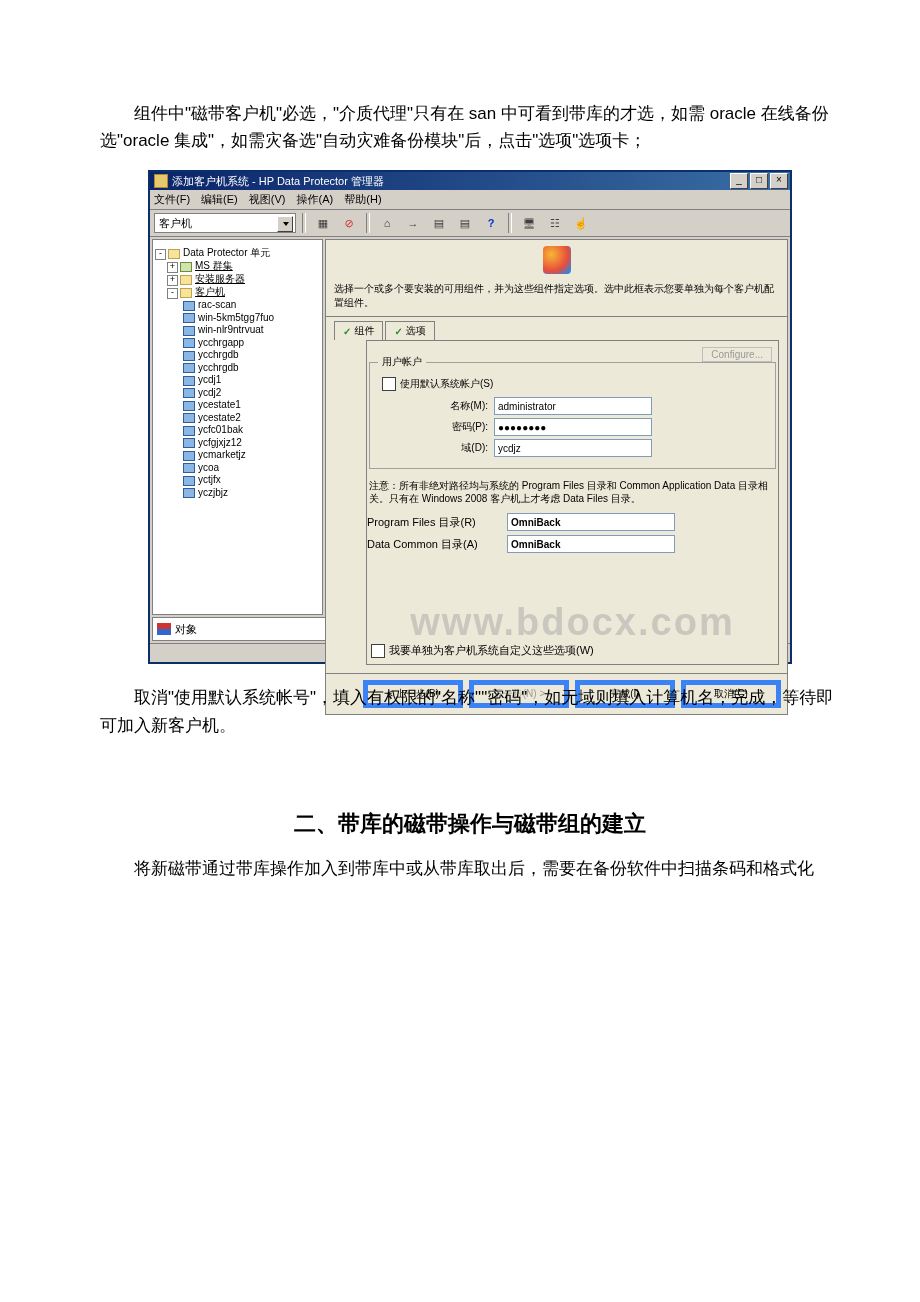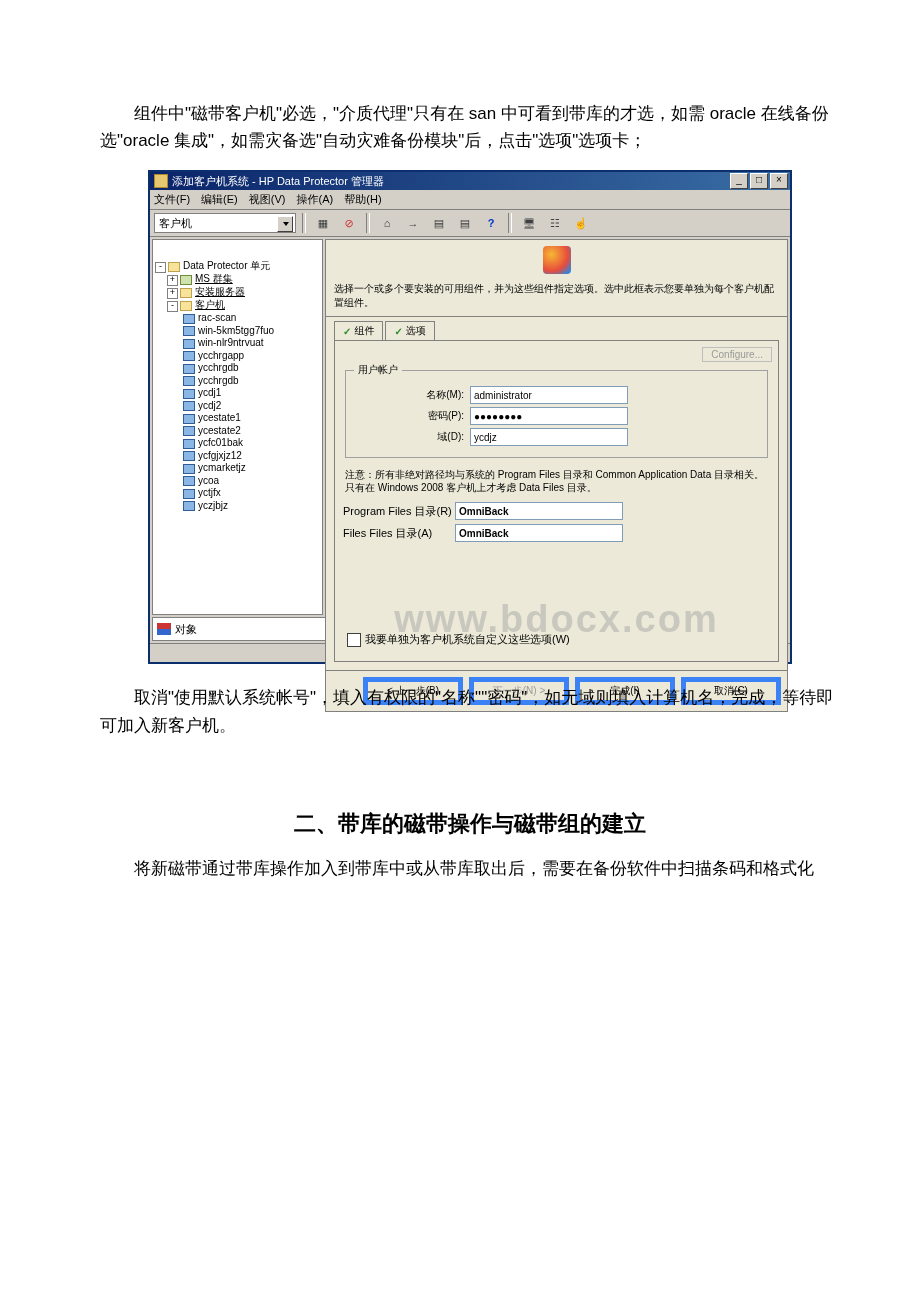--- a/index.html
+++ b/index.html
@@ -85,21 +85,21 @@
   .tb-btn.icon-pc::before { content:"🖥"; font-size:10px;}
   .tb-btn.icon-net::before { content:"☷"; }
   .tb-btn.icon-hand::before { content:"☝"; }
 
   .content-row { display:flex; height: 380px; }
   .tree-pane {
     width: 165px;
     background:#fff;
     border:1px solid #808080;
     margin:2px;
-    padding: 20px 2px;
+    padding: 7px 2px;
     overflow:hidden;
     font-size: 10px;
     line-height: 1.25;
   }
   .tree-pane .node { white-space:nowrap; }
   .tree-pane .exp { display:inline-block; width:9px; height:9px; border:1px solid #808080; text-align:center; line-height:7px; font-size:9px; margin-right:2px; background:#fff; }
   .tree-pane .icon-folder { display:inline-block; width:10px; height:8px; background:#f7e39b; border:1px solid #bfa24a; margin-right:3px; vertical-align:middle; }
   .tree-pane .icon-pc { display:inline-block; width:10px; height:8px; background:#8ab7e6; border:1px solid #2e5d99; margin-right:3px; vertical-align:middle; }
   .tree-pane .icon-grp { display:inline-block; width:10px; height:8px; background:#cfe2b0; border:1px solid #6c8d3a; margin-right:3px; vertical-align:middle; }
   .tree-pane .lvl1 { padding-left: 12px; text-decoration: underline; }
@@ -113,39 +113,39 @@
   }
   .wiz-icon { width:28px; height:28px; background: radial-gradient(circle at 30% 30%, #f7b733, #e74c3c 60%, #2e86de 90%); border-radius:4px; flex-shrink:0; }
   .wizard-body { flex:1; background:#ece9d8; border:1px solid #808080; border-top:none; padding: 4px 8px 8px 8px; position:relative; }
 
   .tabs { display:flex; margin-bottom:0; }
   .tab {
     border:1px solid #808080; border-bottom:none; background:#ece9d8; padding:2px 8px; font-size:10px; margin-right:2px;
     display:flex; align-items:center; gap:3px;
   }
   .tab .tick { color:#2a8a2a; font-weight:bold; }
-  .tab-panel { border:1px solid #808080; background:#ece9d8; padding:8px; position:relative; }
+  .tab-panel { border:1px solid #808080; background:#ece9d8; position:relative;margin-left:32px; }
   .cfg-btn {
     position:absolute; right:6px; top:6px; font-size:10px; color:#9a9a9a;
     border:1px solid #bdbdbd; background:#ece9d8; padding:1px 8px;
   }
   fieldset.grp {
     border:1px solid #a0a0a0; padding:6px 8px 8px 8px; margin-top:14px; font-size:10px;
   }
   fieldset.grp legend { padding:0 4px; }
   .chkrow { display:flex; align-items:center; gap:4px; margin:2px 0 6px 4px; }
   .chkbox { width:12px; height:12px; border:1px solid #404040; background:#fff; }
   .formrow { display:flex; align-items:center; margin:3px 0; }
   .formrow .lbl { width:110px; text-align:right; padding-right:6px; }
   .formrow input {
     font-family: inherit; font-size:10px; height:16px; border:1px solid #7f9db9; padding:0 3px; width:150px; background:#fff;
   }
   .note { font-size:10px; margin: 10px 2px 8px 2px; line-height:1.3; }
   .path-row { display:flex; align-items:center; margin:4px 0; }
-  .path-row .plbl { width:112px; }
+  .path-row .plbl { width:140px; }
   .path-row input { font-family: inherit; font-size:10px; height:16px; border:1px solid #7f9db9; padding:0 3px; width:160px; background:#fff;font-weight:bold; }
   .watermark {
     position:absolute; left:0; right:0; bottom:20px; text-align:center; font-size:38px; font-weight:600; letter-spacing:2px;
     color: rgba(160,160,160,0.45); pointer-events:none; font-family: Arial, sans-serif;
   }
   .cust-row { margin-top: 90px; }
   .btn-row {
     display:flex; justify-content:flex-end; gap:6px; padding:6px 6px; background:#ece9d8; border:1px solid #808080; border-top:none;
   }
   .dlg-btn {
@@ -257,20 +257,24 @@
                 </div>
               <div class="tab">
                   <span class="tick">✓</span>
                   <span>选项</span>
                 </div>
             </div>
             <div class="tab-panel">
               <div class="cfg-btn">Configure...</div>
               <fieldset class="grp">
                 <legend>用户帐户</legend>
+                <div class="chkrow">
+                  <span class="chkbox"></span>
+                  <span>使用默认系统帐户(S)</span>
+                </div>
                 <div class="formrow">
                   <span class="lbl">名称(M):</span>
                   <input type="text" value="administrator" style="">
                 </div>
                 <div class="formrow">
                   <span class="lbl">密码(P):</span>
                   <input type="text" value="●●●●●●●●" style="">
                 </div>
                 <div class="formrow">
                   <span class="lbl">域(D):</span>
@@ -278,21 +282,21 @@
                 </div>
               </fieldset>
 
               <div class="note">注意：所有非绝对路径均与系统的 Program Files 目录和 Common Application Data 目录相关。只有在 Windows 2008 客户机上才考虑 Data Files 目录。</div>
 
               <div class="path-row">
                 <span class="plbl">Program Files 目录(R)</span>
                 <input type="text" value="OmniBack" style="">
               </div>
               <div class="path-row">
-                <span class="plbl">Files Files 目录(A)</span>
+                <span class="plbl">Data Common 目录(A)</span>
                 <input type="text" value="OmniBack" style="">
               </div>
 
               <div class="chkrow cust-row">
                 <span class="chkbox"></span>
                 <span>我要单独为客户机系统自定义这些选项(W)</span>
               </div>
 
               <div class="watermark">www.bdocx.com</div>
             </div>

